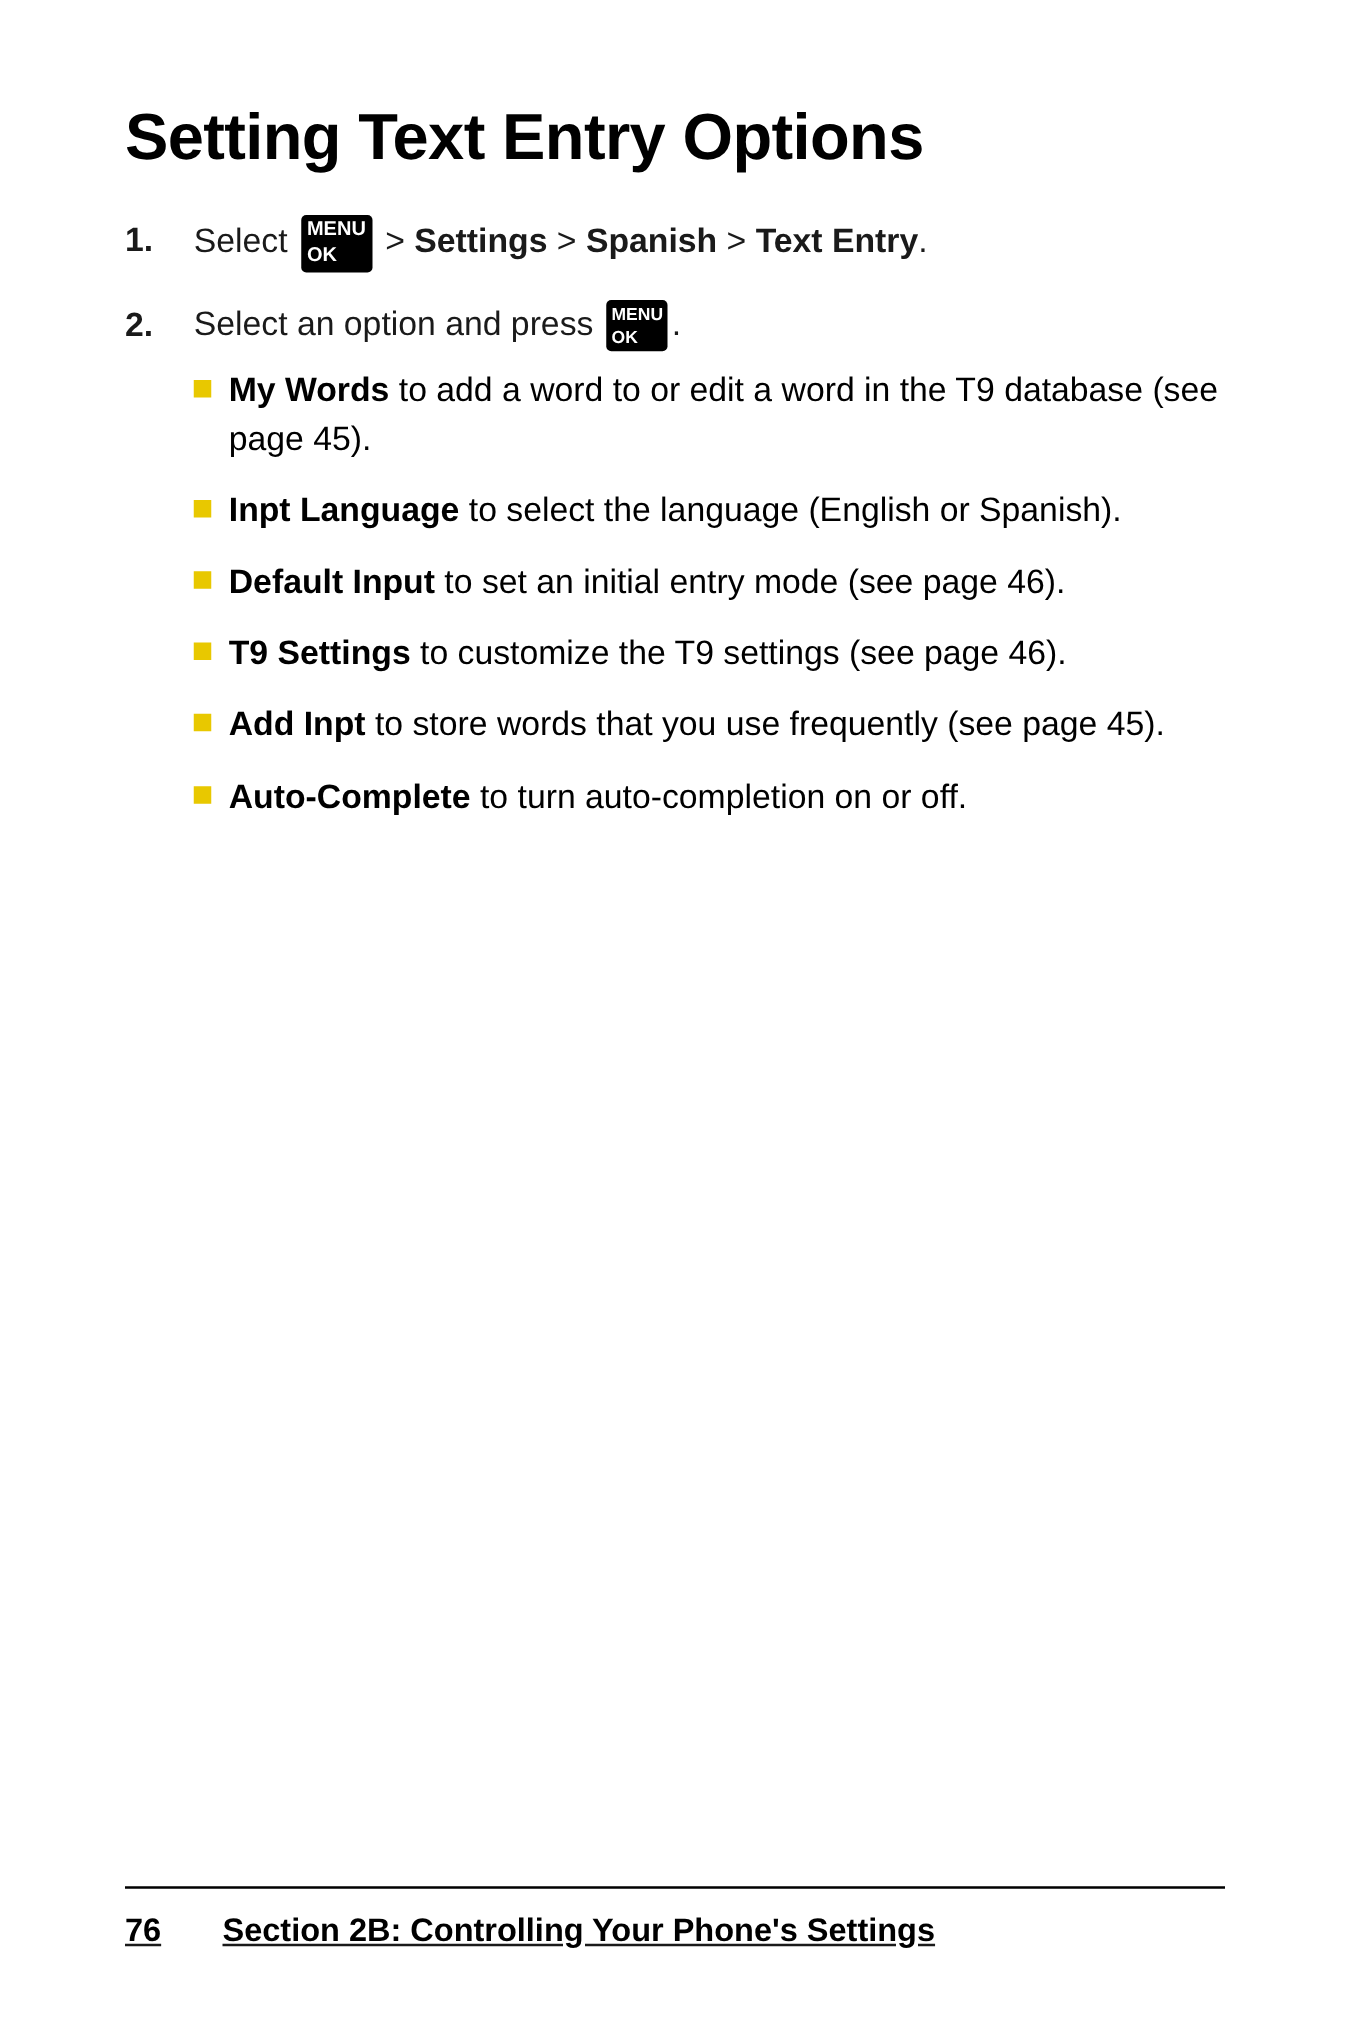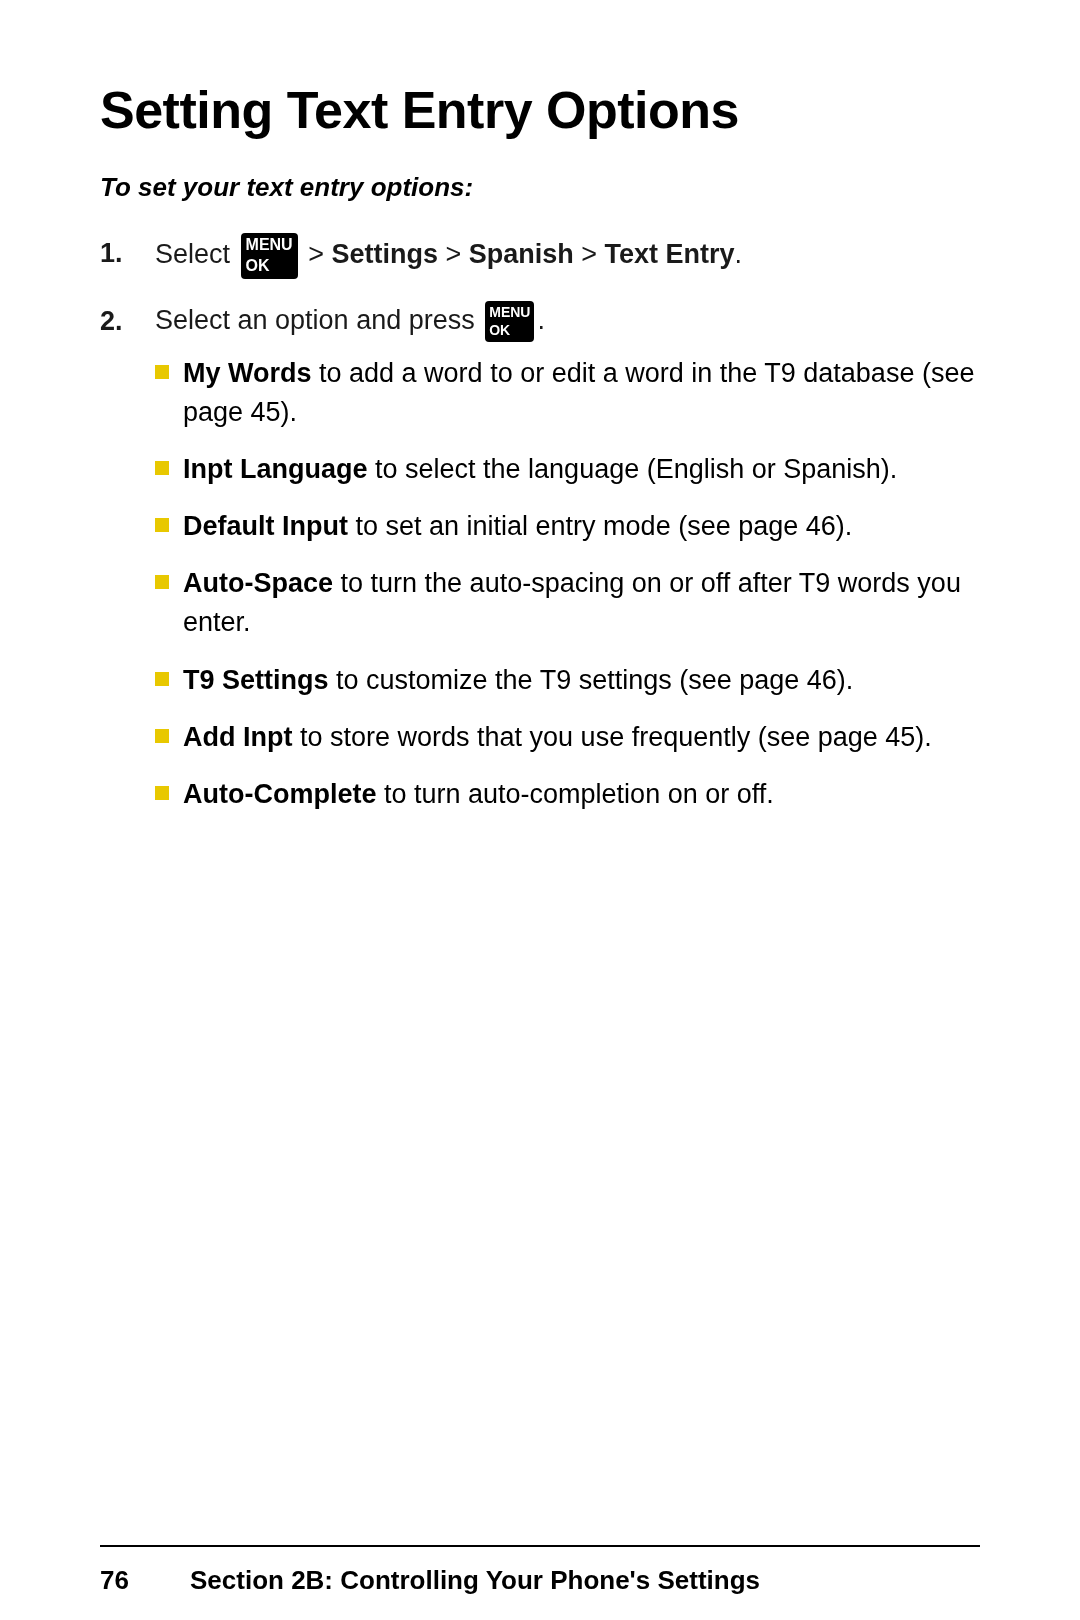--- a/index.html
+++ b/index.html
@@ -11,21 +11,21 @@
     body {
       background: #ffffff;
       font-family: 'Arial', sans-serif;
       width: 1080px;
       min-height: 1620px;
       position: relative;
       color: #1a1a1a;
     }
 
     .page-container {
-      padding: 80px 100px 24px 100px;
+      padding: 80px 100px 60px 100px;
       min-height: 1620px;
       display: flex;
       flex-direction: column;
     }
 
     .main-content {
       flex: 1;
     }
 
     .page-title {
@@ -143,21 +143,22 @@
       font-weight: 800;
       color: #000000;
     }
 
     .footer {
       border-top: 2px solid #000000;
       padding-top: 18px;
       margin-top: auto;
       display: flex;
       align-items: flex-end;
-      gap: 40px;
+      gap: 28px;
+      text-decoration: underline;
     }
 
     .footer-page-num {
       font-size: 26px;
       font-weight: 700;
       color: #000000;
       min-width: 50px;
     }
 
     .footer-section-title {
@@ -167,21 +168,20 @@
     }
   </style>
 </head>
 <body>
 
 <div class="page-container">
   <div class="main-content">
 
     <h1 class="page-title">Setting Text Entry Options</h1>
 
-    <p class="subtitle">To set your text entry options:</p>
 
     <ol class="steps-list">
 
       <li class="step-item">
         <span class="step-number">1.</span>
         <span class="step-content">
           Select <span class="menu-icon">MENU<br>OK</span> &gt; <strong>Settings</strong> &gt; <strong>Spanish</strong> &gt; <strong>Text Entry</strong>.
         </span>
       </li>
 
@@ -213,28 +213,20 @@
 
             <li class="bullet-item">
               <span class="bullet-marker">
                 <span class="bullet-square"></span>
               </span>
               <span class="bullet-text">
                 <span class="bold-term">Default Input</span> to set an initial entry mode (see page 46).
               </span>
             </li>
 
-            <li class="bullet-item">
-              <span class="bullet-marker">
-                <span class="bullet-square"></span>
-              </span>
-              <span class="bullet-text">
-                <span class="bold-term">Auto-Space</span> to turn the auto-spacing on or off after T9 words you enter.
-              </span>
-            </li>
 
             <li class="bullet-item">
               <span class="bullet-marker">
                 <span class="bullet-square"></span>
               </span>
               <span class="bullet-text">
                 <span class="bold-term">T9 Settings</span> to customize the T9 settings (see page 46).
               </span>
             </li>
 

